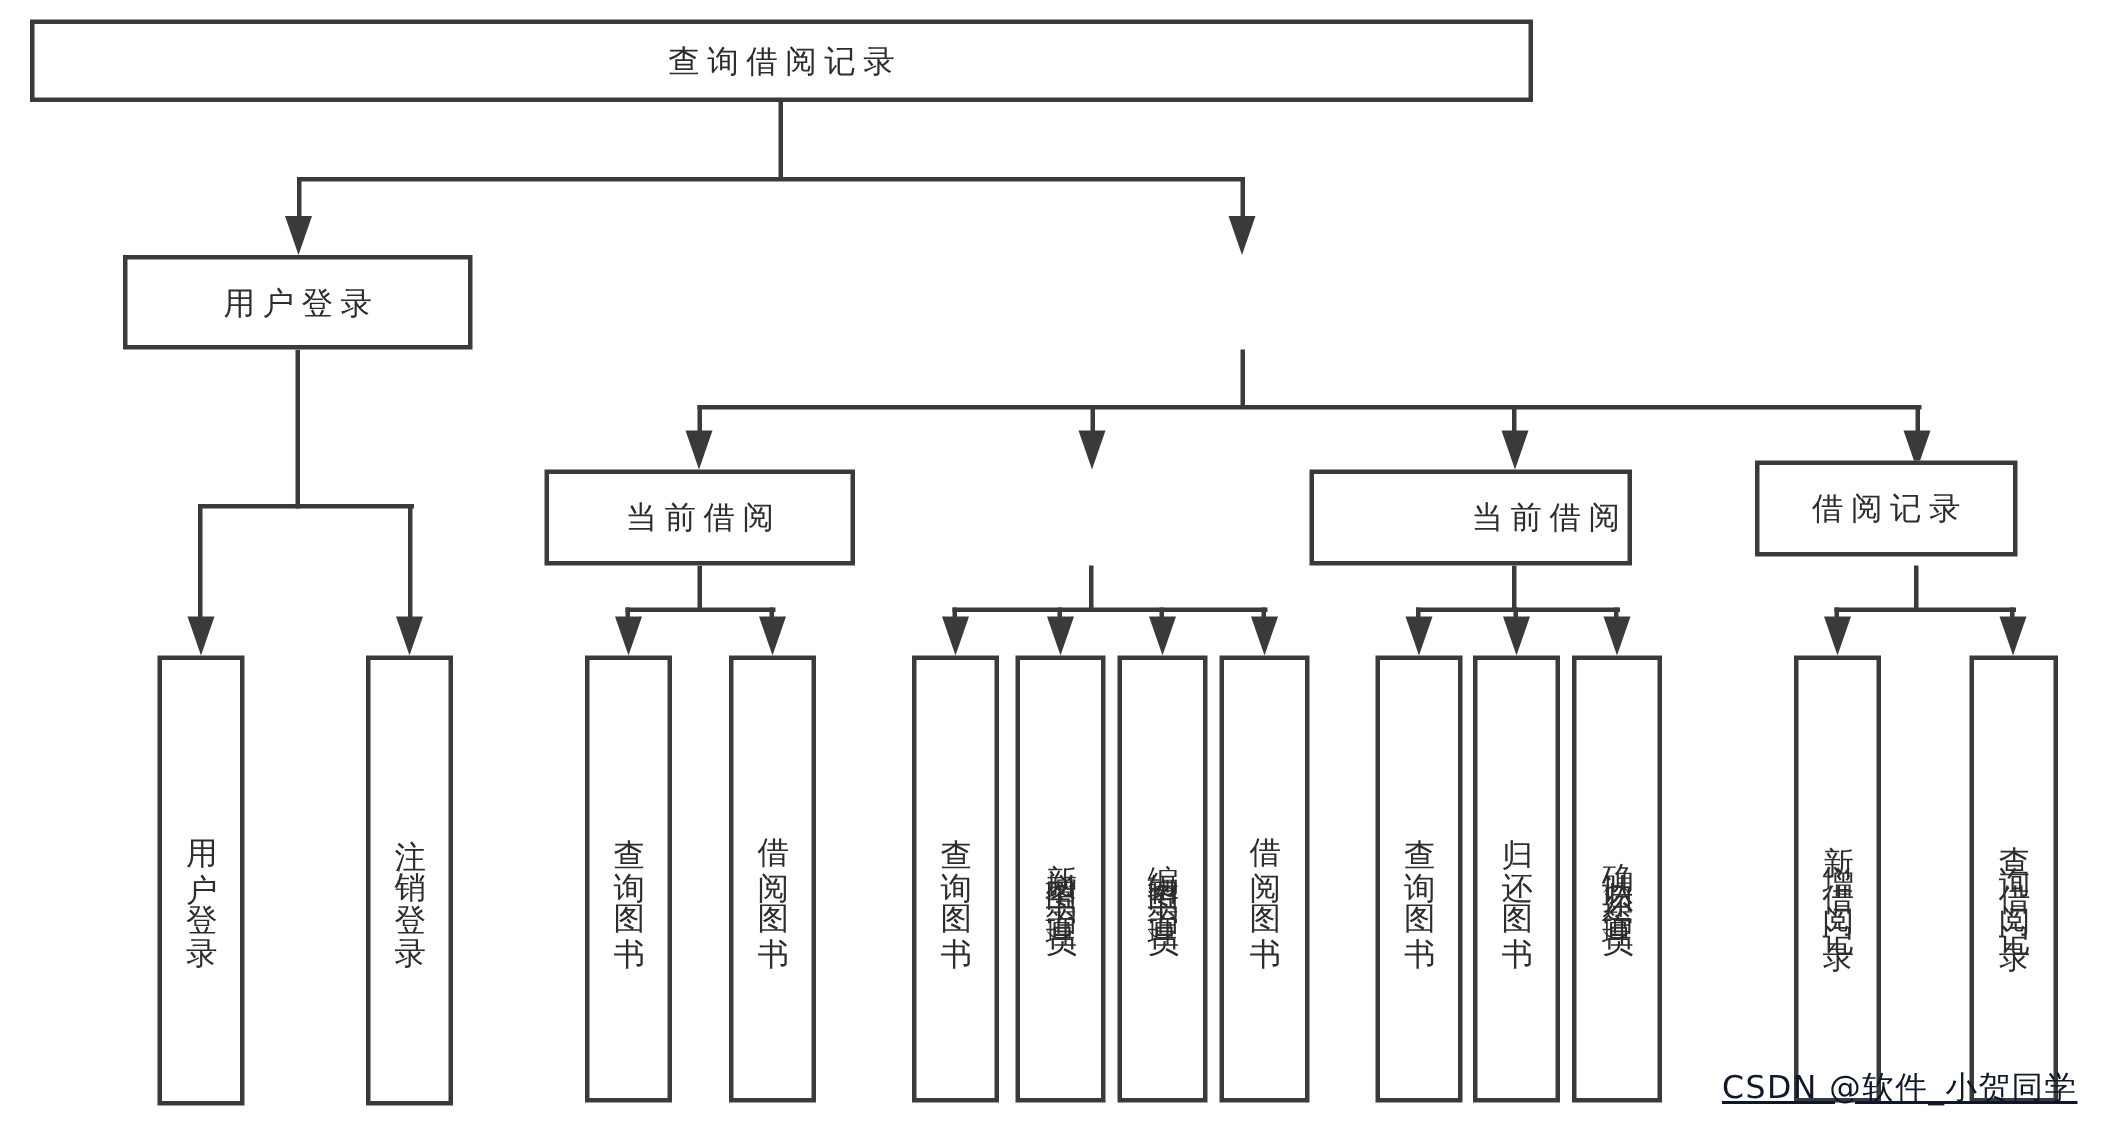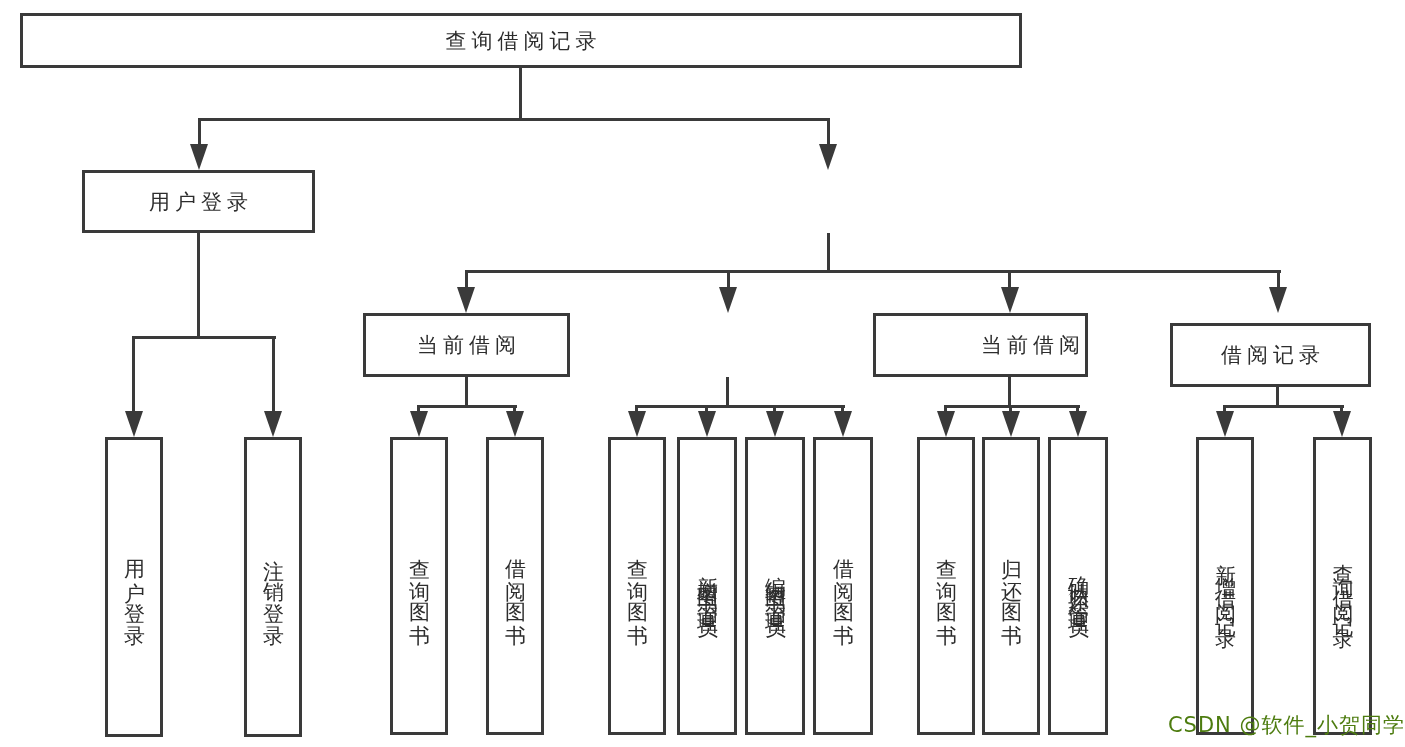--- a/index.html
+++ b/index.html
@@ -20,22 +20,22 @@
   .sp4 span{letter-spacing:22px;}
   .sp6 span{letter-spacing:13px;}
   .sp9 span{letter-spacing:6px;}
   .ln{position:absolute;background:#3a3a3a;z-index:1;}
   .ah{
     position:absolute;width:0;height:0;z-index:1;
     border-left:9px solid transparent;border-right:9px solid transparent;
     border-top:26px solid #3a3a3a;
   }
   #watermark{
-    position:absolute;right:0;top:711px;z-index:5;
-    color:#4d7c0f;font-size:21px;letter-spacing:1px;white-space:nowrap;
+    position:absolute;right:20px;top:711px;z-index:5;
+    color:#0f172a;font-size:21px;letter-spacing:1px;white-space:nowrap;text-decoration:underline;
   }
 </style>
 </head>
 <body>
 
 <div id="canvas">
 
   <div class="node hnode" style="left:20px;top:13px;width:1002px;height:55px;">
     <span>查询借阅记录</span>
   </div>
@@ -47,21 +47,21 @@
 
   <div class="node hnode" style="left:363px;top:313px;width:207px;height:64px;">
     <span>当前借阅</span>
   </div>
 
 
   <div class="node hnode" style="left:873px;top:313px;width:215px;height:64px;justify-content:flex-end;">
     <span>当前借阅</span>
   </div>
 
-  <div class="node hnode" style="left:1170px;top:323px;width:201px;height:64px;">
+  <div class="node hnode" style="left:1170px;top:307px;width:175px;height:64px;">
     <span>借阅记录</span>
   </div>
 
   <div class="node vnode sp4" style="left:105px;top:437px;width:58px;height:300px;">
     <span>用户登录</span>
   </div>
   <div class="node vnode sp4" style="left:244px;top:437px;width:58px;height:300px;">
     <span>注销登录</span>
   </div>
 

